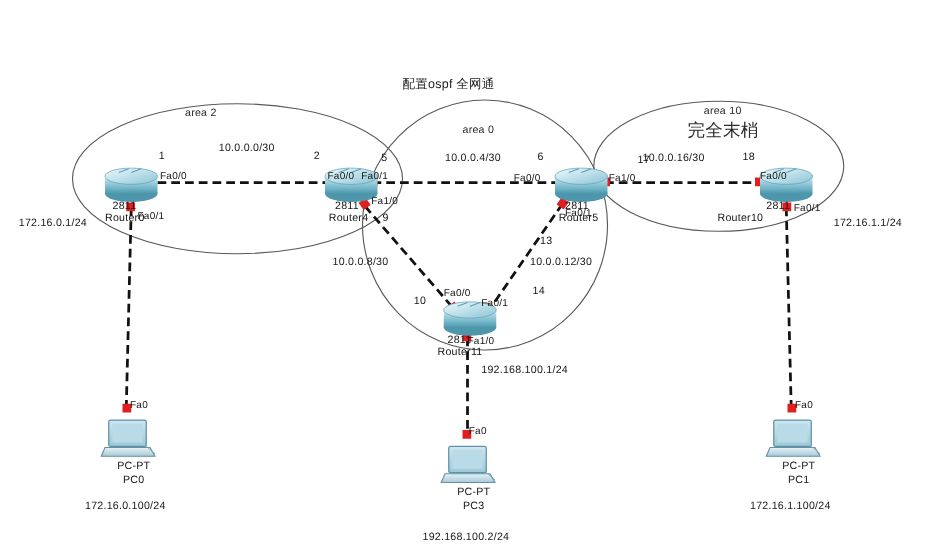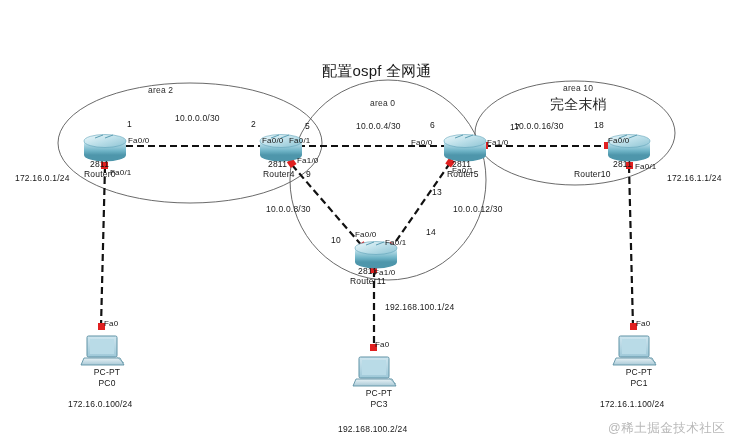--- a/index.html
+++ b/index.html
@@ -56,21 +56,21 @@
   }
   .lbl-model {
     font-size: 8.5px;
     color: #141414;
   }
   .lbl-ip {
     font-size: 8.5px;
     color: #181818;
   }
   .lbl-title {
-    font-size: 15px;
+    font-size: 10px;
     color: #1a1a1a;
   }
   .watermark {
     position: absolute;
     font-size: 12.5px;
     color: #b8b8b8;
     letter-spacing: 0.5px;
     white-space: nowrap;
   }
 </style>
@@ -199,21 +199,21 @@
   <div class="lbl lbl-subnet" style="left:175px; top:114px;">10.0.0.0/30</div>
 
   <div class="lbl lbl-area" style="left:370px; top:99px;">area 0</div>
   <div class="lbl lbl-subnet" style="left:356px; top:122px;">10.0.0.4/30</div>
 
   <div class="lbl lbl-area" style="left:563px; top:84px;">area 10</div>
   <div class="lbl lbl-area-cn" style="left:550px; top:97px;">完全末梢</div>
   <div class="lbl lbl-subnet" style="left:514px; top:122px;">10.0.0.16/30</div>
 
   <div class="lbl lbl-subnet" style="left:266px; top:205px;">10.0.0.8/30</div>
-  <div class="lbl lbl-subnet" style="left:424px; top:205px;margin-left:29px;">10.0.0.12/30</div>
+  <div class="lbl lbl-subnet" style="left:424px; top:205px;">10.0.0.12/30</div>
 
   <div class="lbl lbl-num" style="left:127px; top:120px;">1</div>
   <div class="lbl lbl-num" style="left:251px; top:120px;">2</div>
   <div class="lbl lbl-num" style="left:305px; top:122px;">5</div>
   <div class="lbl lbl-num" style="left:430px; top:121px;">6</div>
   <div class="lbl lbl-num" style="left:306px; top:170px;">9</div>
   <div class="lbl lbl-num" style="left:331px; top:236px;">10</div>
   <div class="lbl lbl-num" style="left:432px; top:188px;">13</div>
   <div class="lbl lbl-num" style="left:404px; top:228px;margin-left:22px;">14</div>
   <div class="lbl lbl-num" style="left:510px; top:123px;">17</div>
@@ -251,29 +251,28 @@
   <div class="lbl lbl-dev" style="left:447px; top:170px;">Router5</div>
 
   <div class="lbl lbl-model" style="left:613px; top:160px;">2811</div>
   <div class="lbl lbl-dev" style="left:574px; top:170px;text-align:center;">Router10</div>
 
   <div class="lbl lbl-model" style="left:358px; top:267px;">2811</div>
   <div class="lbl lbl-dev" style="left:350px; top:277px;">Router11</div>
 
   <div class="lbl lbl-ip" style="left:15px; top:174px;">172.16.0.1/24</div>
   <div class="lbl lbl-ip" style="left:667px; top:174px;">172.16.1.1/24</div>
-  <div class="lbl lbl-ip" style="left:385px; top:291px;margin-top:12px;">192.168.100.1/24</div>
+  <div class="lbl lbl-ip" style="left:385px; top:291px;">192.168.100.1/24</div>
 
   <div class="lbl lbl-dev" style="left:90px; top:368px; width:34px;">PC-PT</div>
   <div class="lbl lbl-dev" style="left:90px; top:379px; width:34px;">PC0</div>
   <div class="lbl lbl-ip" style="left:68px; top:400px;">172.16.0.100/24</div>
 
   <div class="lbl lbl-dev" style="left:362px; top:389px; width:34px;">PC-PT</div>
   <div class="lbl lbl-dev" style="left:362px; top:400px; width:34px;">PC3</div>
   <div class="lbl lbl-ip" style="left:338px; top:425px;">192.168.100.2/24</div>
 
   <div class="lbl lbl-dev" style="left:622px; top:368px; width:34px;">PC-PT</div>
   <div class="lbl lbl-dev" style="left:622px; top:379px; width:34px;">PC1</div>
   <div class="lbl lbl-ip" style="left:600px; top:400px;">172.16.1.100/24</div>
 
-  <div class="watermark" style="left:608px; top:420px;">@稀土掘金技术社区</div>
 
 </div>
 
 </body></html>

